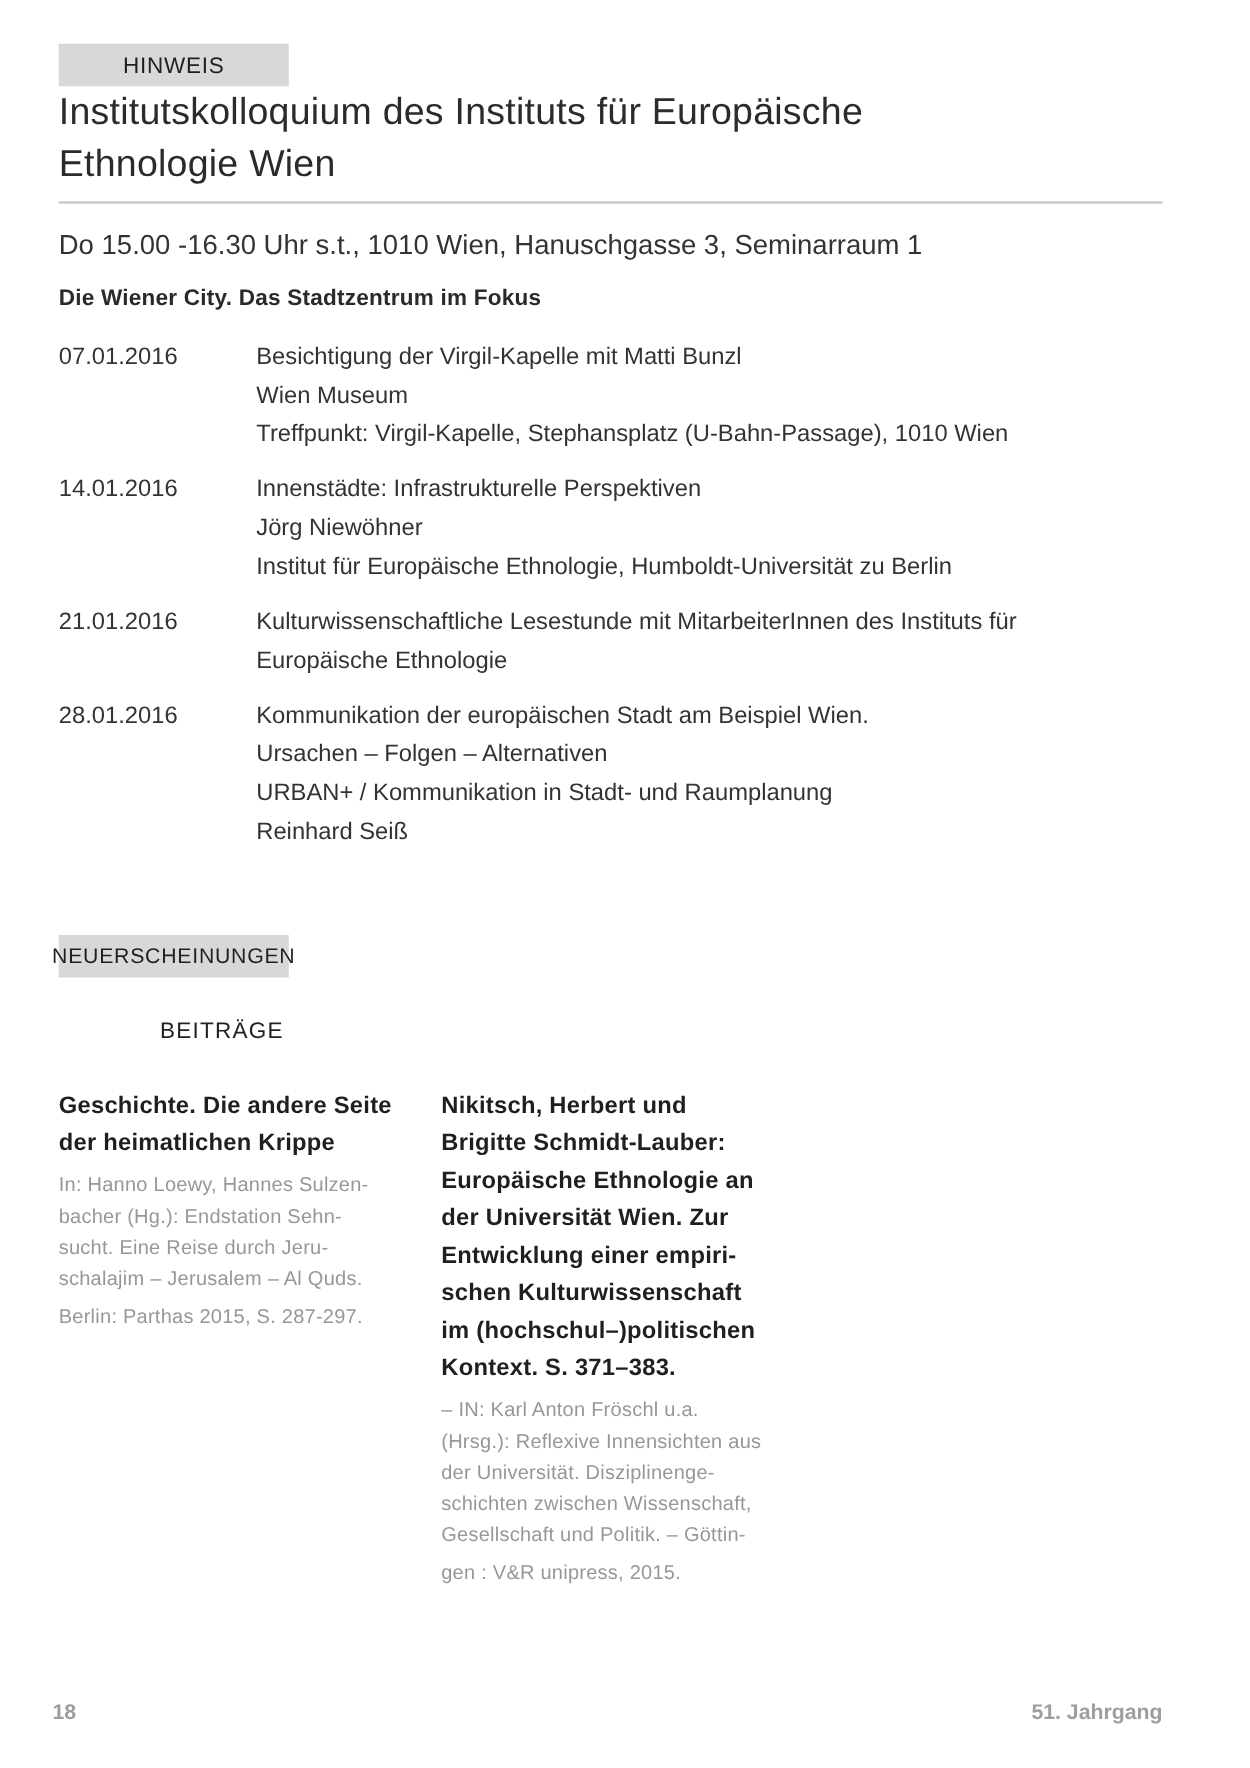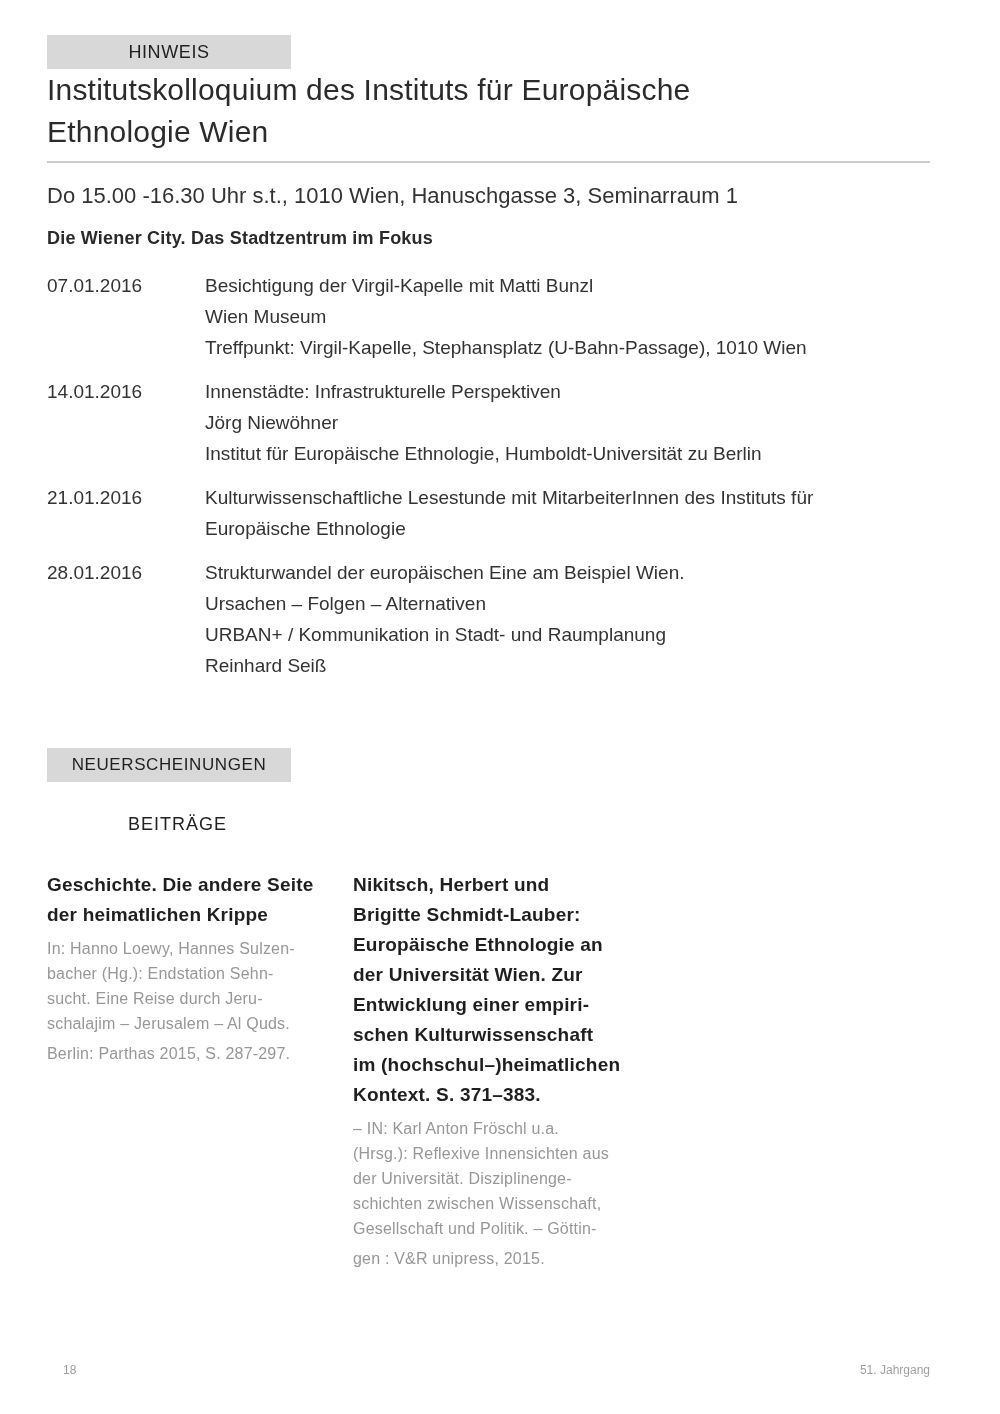--- a/index.html
+++ b/index.html
@@ -5,21 +5,21 @@
   * { margin: 0; padding: 0; box-sizing: border-box; }
   html, body { background: #ffffff; }
   body {
     width: 1000px; height: 1414px; position: relative;
     font-family: "Liberation Sans", "DejaVu Sans", sans-serif;
     color: #333333; overflow: hidden;
   }
   .page { position: absolute; inset: 0; padding: 35px 70px 0 47px; }
 
   .label-box {
-    width: 244px; height: 34px; background: #d8d8d8;
+    width: 184px; height: 34px; background: #d8d8d8;
     display: flex; align-items: center; justify-content: center;
     font-size: 18px; letter-spacing: 0.6px; color: #1f1f1f; font-weight: 400;
   }
   .label-box.nre { margin-top: 67px; font-size: 17px; }
 
   .doc-title {
     font-size: 30px; font-weight: 300;
     color: #2b2b2b; line-height: 42px; letter-spacing: 0.2px;
   }
   .doc-title .t-line { display: block; white-space: nowrap; }
@@ -58,23 +58,23 @@
   .bib-ref div {
     font-size: 16px; font-weight: 400; color: #979797;
     line-height: 25px; white-space: nowrap; letter-spacing: 0.2px;
   }
   .bib-pub {
     margin-top: 5px; font-size: 16px; font-weight: 400; color: #979797;
     line-height: 25px; white-space: nowrap; letter-spacing: 0.2px;
   }
 
   .footer {
-    position: absolute; left: 63px; right: 70px; top: 1360px;
+    position: absolute; left: 42px; right: 70px; top: 1360px;
     display: flex; justify-content: space-between;
-    font-size: 12px; font-weight: 400; color: #9e9e9e; line-height: 20px;
+    font-size: 17px; font-weight: 700; color: #9e9e9e; line-height: 20px;
   }
 </style>
 </head>
 <body>
 
 <div class="page">
 
   <div class="label-box">HINWEIS</div>
 
   <h1 class="doc-title">
@@ -112,21 +112,21 @@
       <div class="event-date">21.01.2016</div>
       <div class="event-lines">
         <div>Kulturwissenschaftliche Lesestunde mit MitarbeiterInnen des Instituts für</div>
         <div>Europäische Ethnologie</div>
       </div>
     </div>
 
     <div class="event">
       <div class="event-date">28.01.2016</div>
       <div class="event-lines">
-        <div>Strukturwandel der europäischen Eine am Beispiel Wien.</div>
+        <div>Kommunikation der europäischen Stadt am Beispiel Wien.</div>
         <div>Ursachen – Folgen – Alternativen</div>
         <div>URBAN+ / Kommunikation in Stadt- und Raumplanung</div>
         <div>Reinhard Seiß</div>
       </div>
     </div>
 
   </div>
 
   <div class="label-box nre">NEUERSCHEINUNGEN</div>
 
@@ -149,21 +149,21 @@
     </div>
 
     <div class="col-right">
       <div class="bib-title">
         <div>Nikitsch, Herbert und</div>
         <div>Brigitte Schmidt-Lauber:</div>
         <div>Europäische Ethnologie an</div>
         <div>der Universität Wien. Zur</div>
         <div>Entwicklung einer empiri-</div>
         <div>schen Kulturwissenschaft</div>
-        <div>im (hochschul–)heimatlichen</div>
+        <div>im (hochschul–)politischen</div>
         <div>Kontext. S. 371–383.</div>
       </div>
       <div class="bib-ref">
         <div>– IN: Karl Anton Fröschl u.a.</div>
         <div>(Hrsg.): Reflexive Innensichten aus</div>
         <div>der Universität. Disziplinenge-</div>
         <div>schichten zwischen Wissenschaft,</div>
         <div>Gesellschaft und Politik. – Göttin-</div>
       </div>
       <div class="bib-pub">gen : V&amp;R unipress, 2015.</div>

